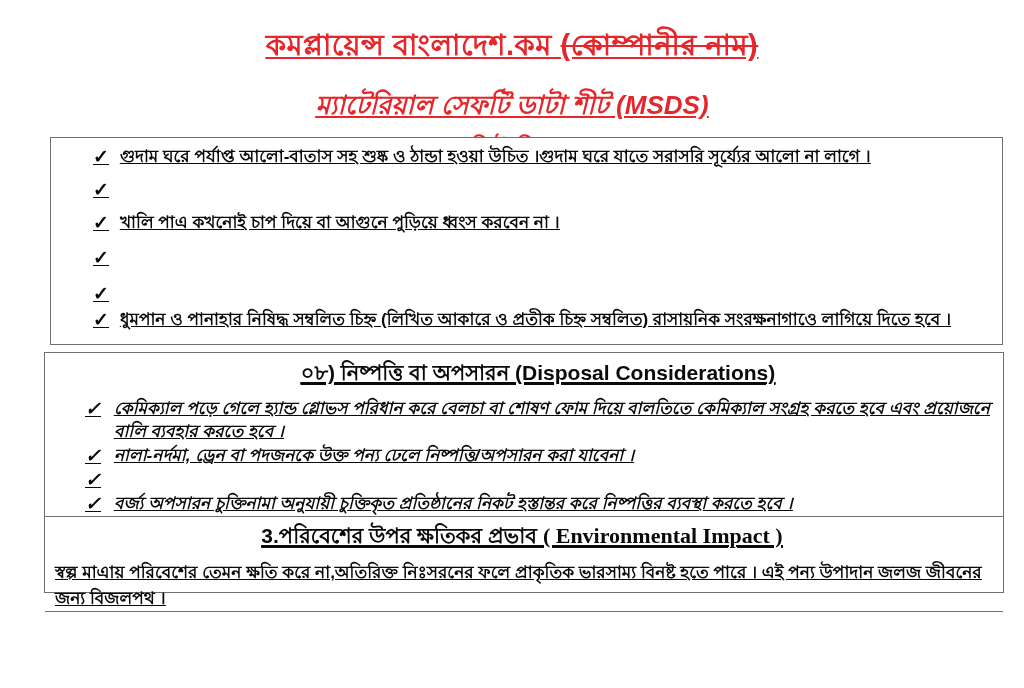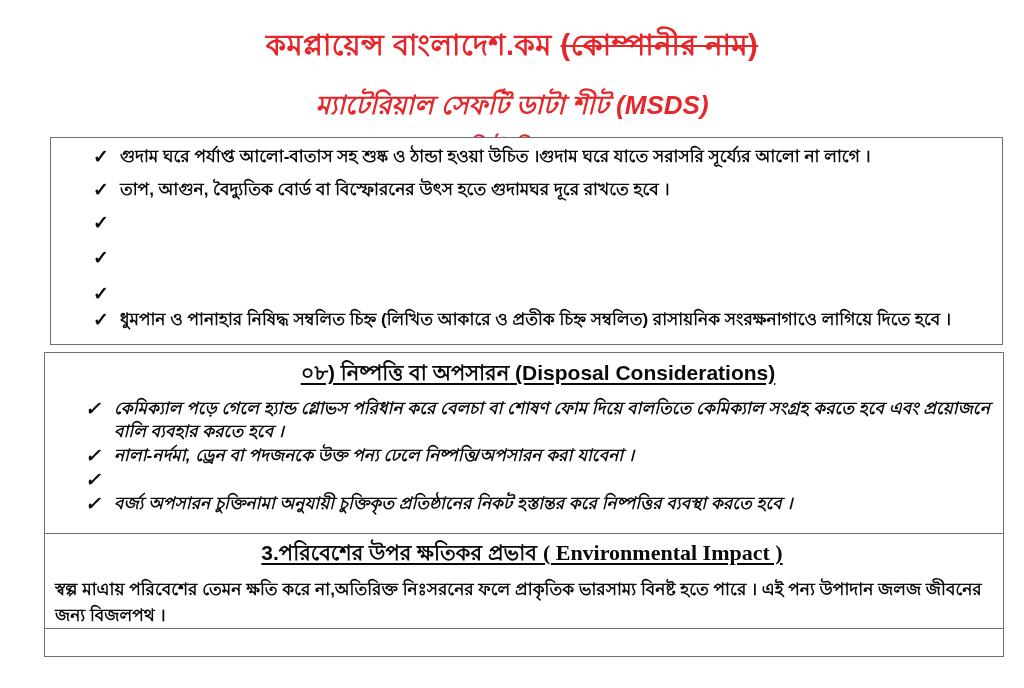--- a/index.html
+++ b/index.html
@@ -1,20 +1,20 @@
 <!DOCTYPE html>
 <html style="--accent-red: #e5262b; --border-gray: #6f6f6f;"><head>
 <meta charset="utf-8">
 <style>
   :root{
     --accent-red:#e5262b;
     --border-gray:#6f6f6f;
     --text-black:#0a0a0a;
   }
-  *{margin:0;padding:0;box-sizing:border-box;}
+  *{margin:0;padding:0;box-sizing:border-box;text-decoration:underline;}
   html,body{width:1024px;height:688px;}
   body{
     background:#ffffff;
     font-family:"Liberation Sans",sans-serif;
     color:var(--text-black);
     position:relative;
     overflow:hidden;
   }
   .header{position:absolute;top:22px;left:0;width:100%;text-align:center;color:var(--accent-red);}
   .title-line{font-size:29px;font-weight:bold;letter-spacing:.5px;}
@@ -30,21 +30,21 @@
   }
   .check-item{display:flex;gap:11px;font-size:17px;font-weight:bold;line-height:21px;}
   .box1 .check-item:nth-of-type(1){margin-bottom:12px;}
   .box1 .check-item:nth-of-type(2){margin-bottom:12px;}
   .box1 .check-item:nth-of-type(3){margin-bottom:14px;}
   .box1 .check-item:nth-of-type(4){margin-bottom:15px;}
   .box1 .check-item:nth-of-type(5){margin-bottom:5px;}
   .check{font-size:19px;font-weight:bold;line-height:21px;flex:0 0 auto;}
 
   .box2{
-    position:absolute;left:44px;top:352px;width:960px;height:305px;
+    position:absolute;left:44px;top:352px;width:960px;height:241px;
     border:1px solid var(--border-gray);
     display:flex;flex-direction:column;
     background:#fff;
   }
   .row-a{height:181px;border-bottom:1px solid var(--border-gray);padding:3px 12px 0 40px;}
   .row-b{height:95px;border-bottom:1px solid var(--border-gray);padding:2px 14px 0 10px;}
   .row-c{flex:1;}
 
   .sec-head{text-align:center;font-size:21px;font-weight:bold;margin:1px 0 5px;}
   .sec-head .u{text-decoration:underline;text-decoration-thickness:2px;text-underline-offset:3px;}
@@ -64,24 +64,24 @@
   <div class="product-line">ডব্লিউ ডি-৪০</div>
 </div>
 
 <div class="box1">
   <div class="check-item">
       <span class="check">✓</span>
       <span>গুদাম ঘরে পর্যাপ্ত আলো-বাতাস সহ শুষ্ক ও ঠান্ডা হওয়া উচিত ।গুদাম ঘরে যাতে সরাসরি সূর্য্যের আলো না লাগে ।</span>
     </div>
   <div class="check-item">
       <span class="check">✓</span>
-      <span>তাপ, আগুন, বৈদ্যুতিক বোর্ড বা বিস্ফোরনের উৎস হতে গুদামঘর দূরে রাখতে হবে ।</span>
     </div>
   <div class="check-item">
       <span class="check">✓</span>
+      <span>খালি পাএ কখনোই চাপ দিয়ে বা আগুনে পুড়িয়ে ধ্বংস করবেন না  ।</span>
     </div>
   <div class="check-item">
       <span class="check">✓</span>
     </div>
   <div class="check-item">
       <span class="check">✓</span>
     </div>
   <div class="check-item">
       <span class="check">✓</span>
       <span>ধুমপান ও পানাহার নিষিদ্ধ সম্বলিত চিহ্ন (লিখিত আকারে ও প্রতীক চিহ্ন সম্বলিত) রাসায়নিক সংরক্ষনাগাওে লাগিয়ে দিতে হবে ।</span>

